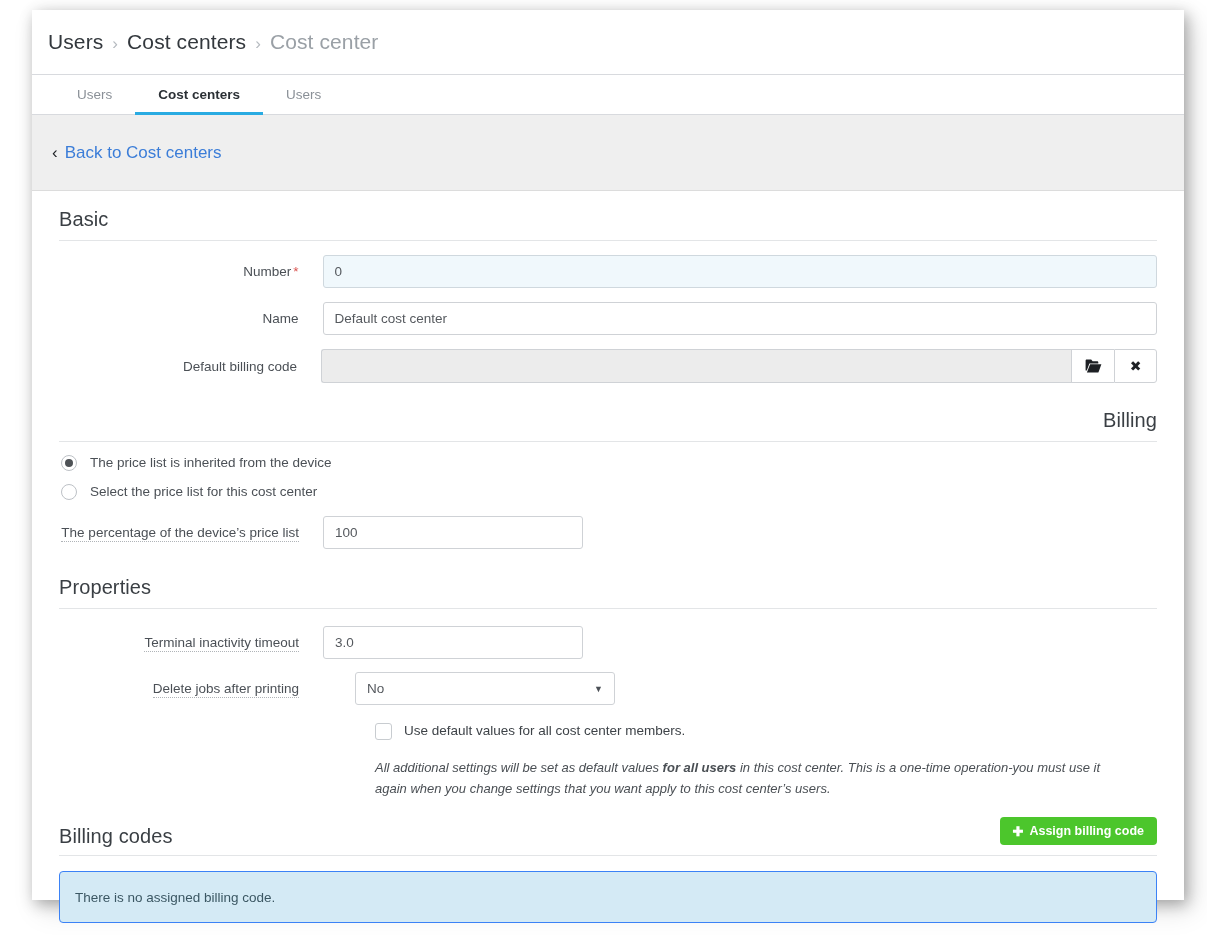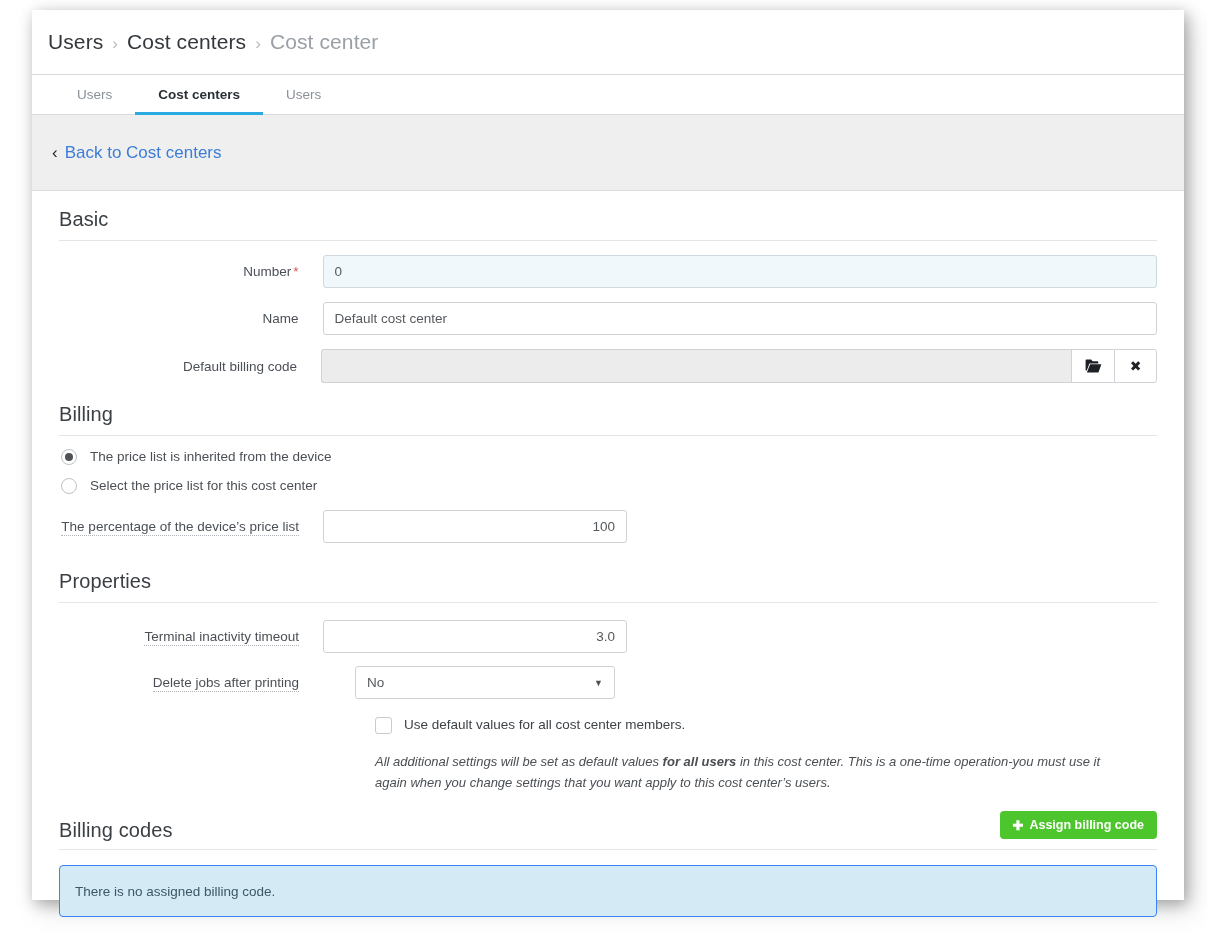--- a/index.html
+++ b/index.html
@@ -150,21 +150,21 @@
     border-radius: 3px;
     font-size: 13.5px;
     color: #55595e;
     padding: 0 11px;
     box-sizing: border-box;
     font-family: "Liberation Sans", sans-serif;
     background: #fff;
     outline: none;
   }
   input.wide { width: 836px; }
-  input.small { width: 304px; text-align: right; }
+  input.small { width: 260px; }
   input.highlight { background: #f0f8fc; border-color: #cfd8de; }
 
   
   .inputgroup {
     display: flex;
     align-items: stretch;
   }
   .ig-field {
     width: 750px;
     height: 34px;
@@ -378,21 +378,21 @@
               <path d="M0.6 1.6 C0.6 0.9 1.1 0.5 1.7 0.5 L6.2 0.5 L7.6 2.2 L12.2 2.2 C12.8 2.2 13.3 2.6 13.3 3.3 L13.3 4.4 L4.4 4.4 L1.8 11.4 L0.6 11.4 Z" fill="#1d2024"></path>
               <path d="M5.1 5.3 L16.4 5.3 L13.6 12.9 C13.45 13.3 13.1 13.5 12.7 13.5 L1.9 13.5 L5.1 5.3 Z" fill="#1d2024"></path>
             </svg>
           </div>
           <div class="ig-btn">
             <span>✖</span>
           </div>
         </div>
       </div>
 
-      <div class="section-title" style="padding-top:20px;">Billing</div>
+      <div class="section-title" style="padding-top:26px;text-align:right;">Billing</div>
 
       <div class="radio-row">
         <span class="radio sel"></span>
         <span class="radio-lbl">The price list is inherited from the device</span>
       </div>
 
       <div class="radio-row">
         <span class="radio"></span>
         <span class="radio-lbl">Select the price list for this cost center</span>
       </div>

